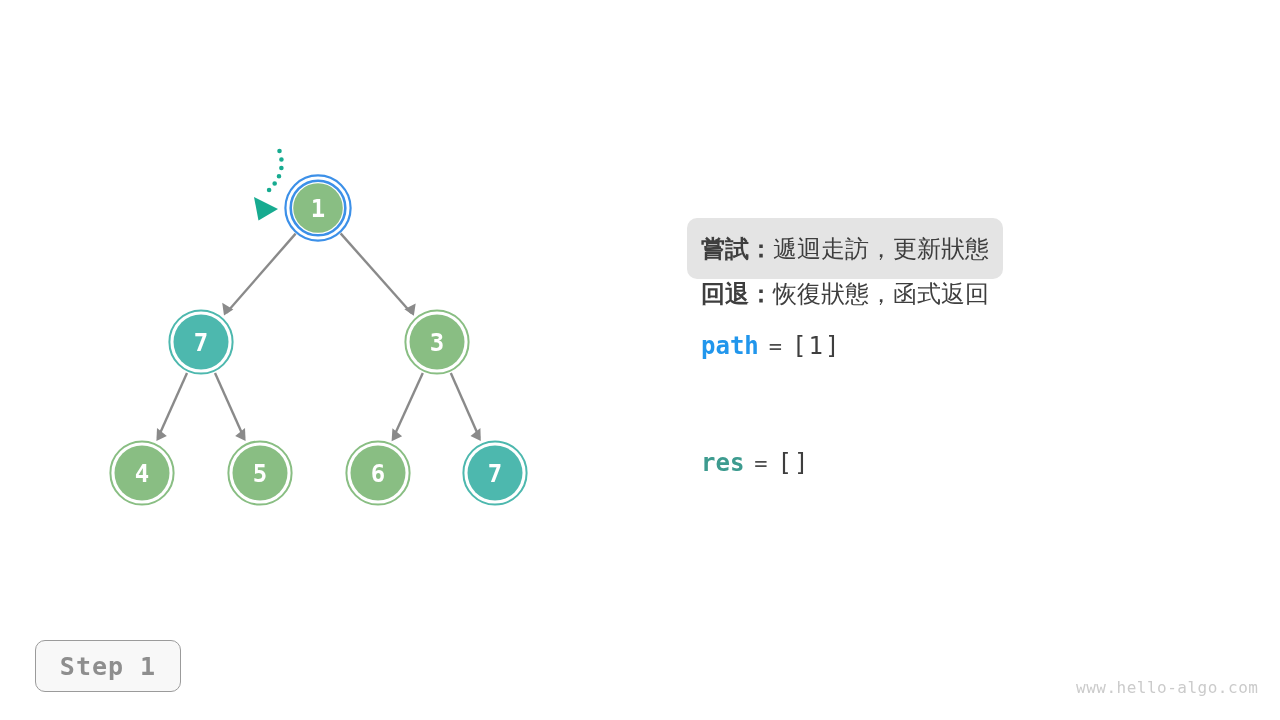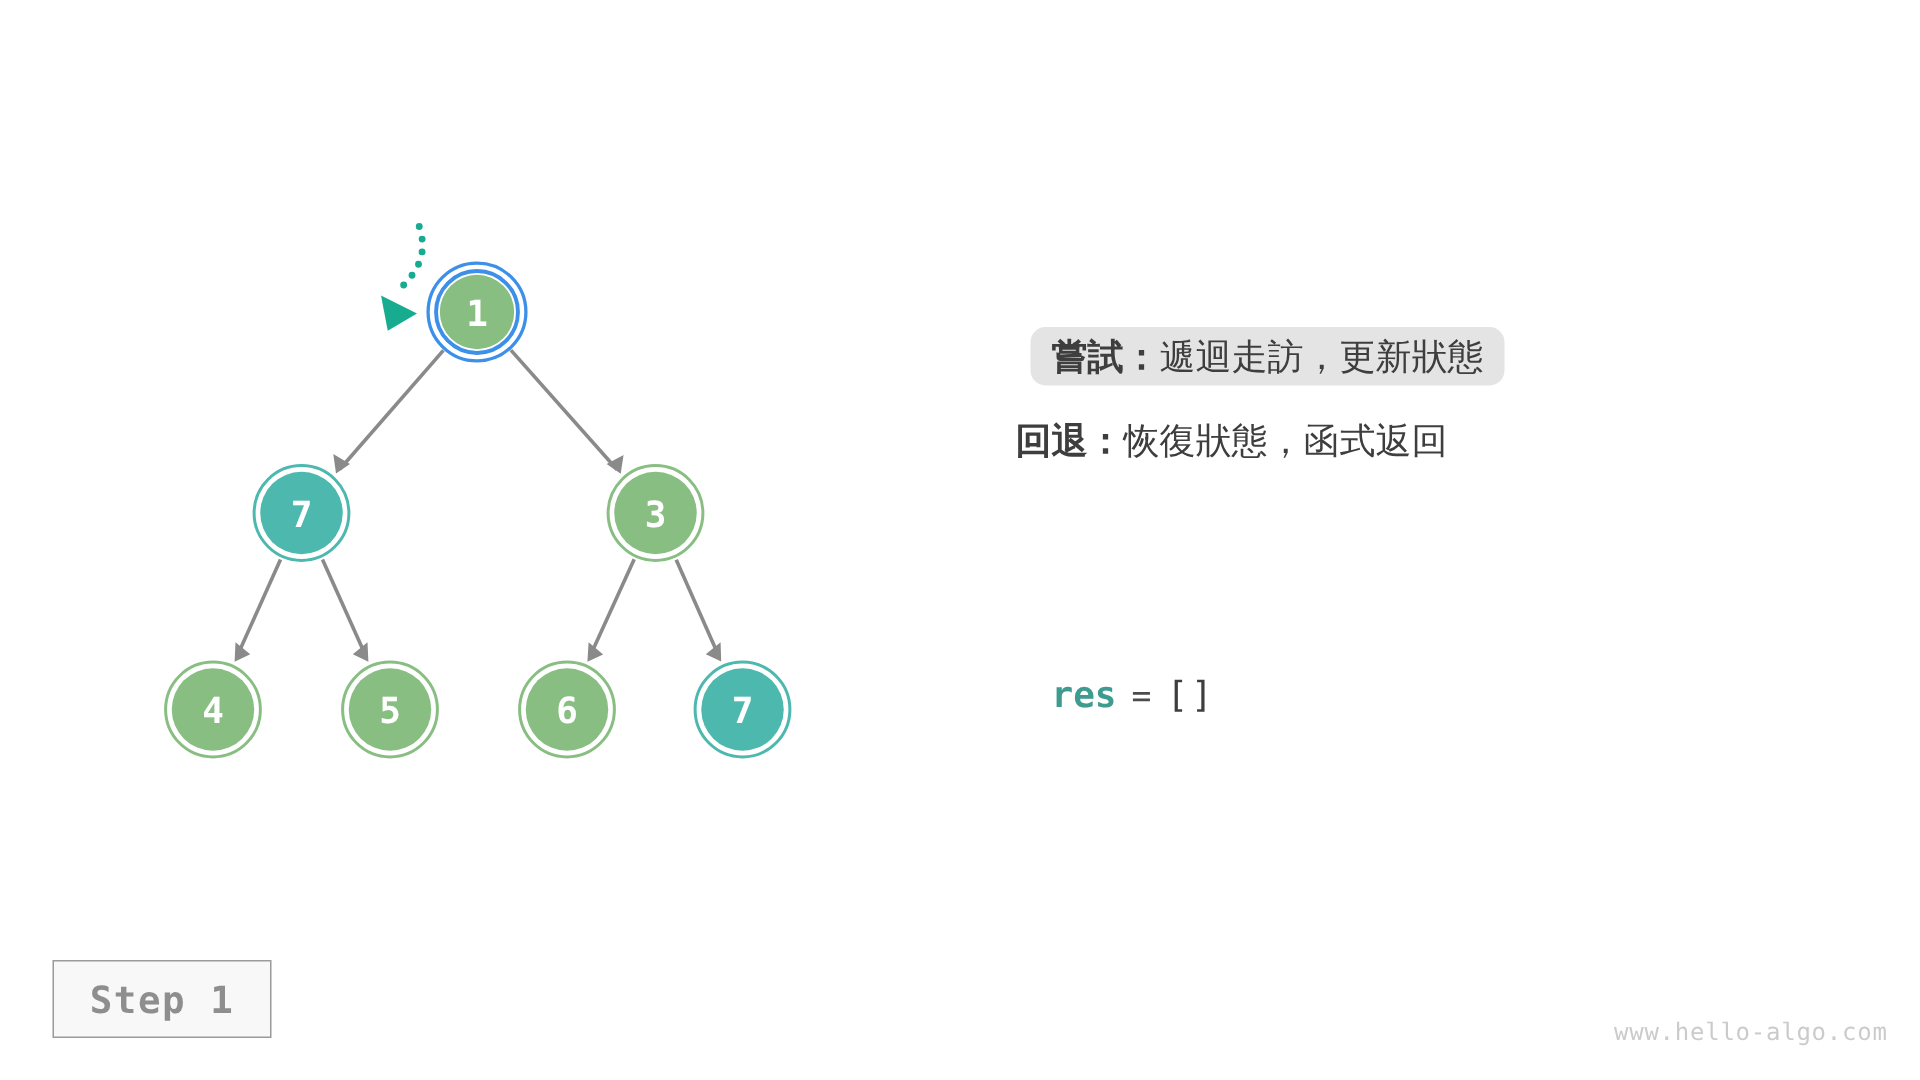--- a/index.html
+++ b/index.html
@@ -52,33 +52,33 @@
     stroke-dasharray: 0 8.6;
     fill: none;
   }
   .dotted-arrow-head { fill: var(--arrow-teal); }
 
   
   .try-box {
     position: absolute;
     left: 687px;
     top: 218px;
-    height: 39px;
+    height: 61px;
     background: var(--box-bg);
     border-radius: 10px;
     display: flex;
     align-items: center;
     padding: 0 14px;
     font-size: 24px;
     color: var(--text-dark);
     white-space: nowrap;
   }
   .back-line {
     position: absolute;
-    left: 677px;
+    left: 701px;
     top: 278px;
     font-size: 24px;
     color: var(--text-dark);
     white-space: nowrap;
     text-align: right;
   }
   .cjk-bold { font-weight: 700; }
   .code-line {
     position: absolute;
     left: 701px;
@@ -97,21 +97,21 @@
   
   .step-badge {
     position: absolute;
     left: 35px;
     top: 640px;
     width: 146px;
     height: 52px;
     box-sizing: border-box;
     background: var(--step-bg);
     border: 1.6px solid var(--step-border);
-    border-radius: 0;
+    border-radius: 10px;
     display: flex;
     align-items: center;
     justify-content: center;
     font-family: "DejaVu Sans Mono", monospace;
     font-size: 25px;
     font-weight: 700;
     color: var(--step-text);
     letter-spacing: 1px;
   }
 
@@ -211,20 +211,23 @@
 
   <div class="try-box">
     <span class="cjk-bold">嘗試：</span>
       <span>遞迴走訪，更新狀態</span>
   </div>
 
   <div class="back-line">
     <span class="cjk-bold">回退：</span><span>恢復狀態，函式返回</span>
   </div>
 
+  <div class="code-line path-line">
+    <span class="var-path">path</span><span class="eq-sign">=</span><span class="code-val">[1]</span>
+  </div>
 
   <div class="code-line res-line">
     <span class="var-res">res</span><span class="eq-sign">=</span><span class="code-val">[]</span>
   </div>
 
   <div class="step-badge">
     <span>Step 1</span>
   </div>
 
   <div class="watermark">www.hello-algo.com</div>

